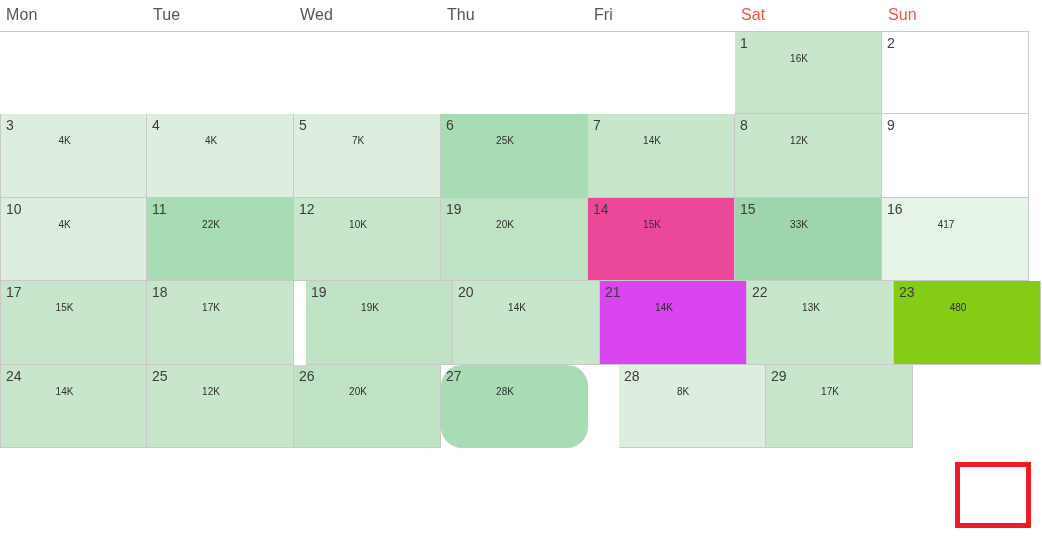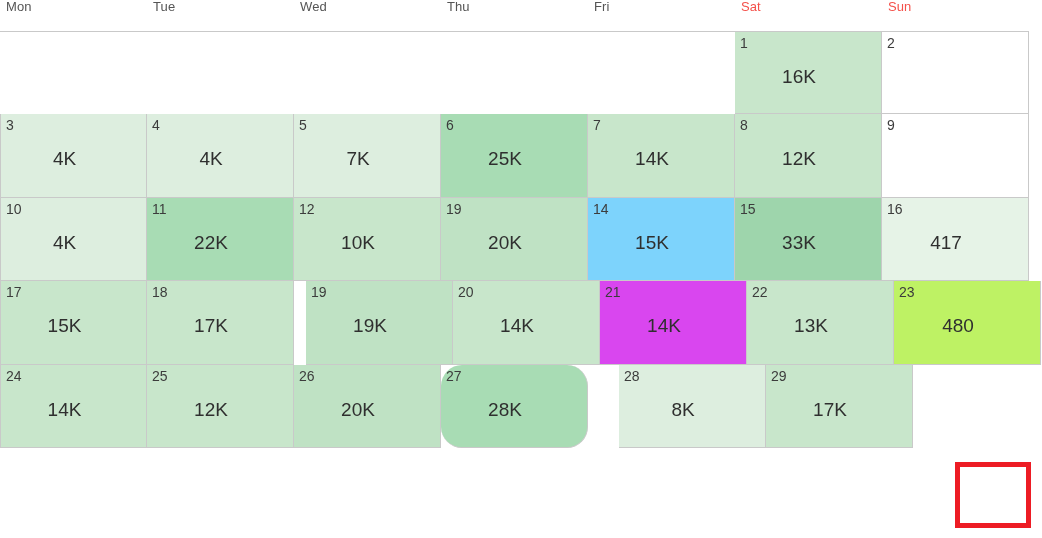--- a/index.html
+++ b/index.html
@@ -30,22 +30,23 @@
     position: absolute;
     left: 0;
     top: 0;
     width: 1032px;
     height: 31px;
     display: flex;
   }
   .weekday-cell {
     width: 147px;
     flex: 0 0 147px;
-    font-size: 13px;
+    font-size: 16px;
     line-height: 13px;
+    padding-top: 8px;
     padding-left: 6px;
     box-sizing: border-box;
     color: #555555;
     letter-spacing: 0.1px;
   }
   .weekday-cell.weekend {
     color: #f4504a;
   }
 
   
@@ -83,23 +84,23 @@
     left: 5px;
     top: 3px;
     font-size: 14px;
     line-height: 16px;
     color: #3c3c3c;
   }
   .day-value {
     position: absolute;
     left: 0;
     right: 0;
-    top: 36px;
+    top: 18px;
     text-align: center;
-    font-size: 19px;
+    font-size: 10px;
     line-height: 17px;
     color: #2f2f2f;
     padding-right: 18px;
     box-sizing: border-box;
   }
 
   
   .fab-highlight {
     position: absolute;
     left: 955px;
@@ -180,21 +181,21 @@
           <div class="day-value">22K</div>
         </div>
         <div class="day-cell" style="background: rgb(200, 230, 203);">
           <div class="day-number">12</div>
           <div class="day-value">10K</div>
         </div>
         <div class="day-cell" style="background: rgb(191, 226, 196);">
           <div class="day-number">19</div>
           <div class="day-value">20K</div>
         </div>
-        <div class="day-cell" style="background: #7dd3fc;">
+        <div class="day-cell" style="background: #ec4899;">
           <div class="day-number">14</div>
           <div class="day-value">15K</div>
         </div>
         <div class="day-cell" style="background: rgb(158, 213, 172);">
           <div class="day-number">15</div>
           <div class="day-value">33K</div>
         </div>
         <div class="day-cell" style="background: rgb(230, 243, 231);">
           <div class="day-number">16</div>
           <div class="day-value">417</div>
@@ -218,21 +219,21 @@
           <div class="day-value">14K</div>
         </div>
         <div class="day-cell" style="background: #d946ef;">
           <div class="day-number">21</div>
           <div class="day-value">14K</div>
         </div>
         <div class="day-cell" style="background: rgb(200, 230, 203);">
           <div class="day-number">22</div>
           <div class="day-value">13K</div>
         </div>
-        <div class="day-cell" style="background: #bef264;">
+        <div class="day-cell" style="background: #84cc16;">
           <div class="day-number">23</div>
           <div class="day-value">480</div>
         </div>
       </div>
       <div class="week-row">
         <div class="day-cell first-col" style="background: rgb(200, 230, 203);">
           <div class="day-number">24</div>
           <div class="day-value">14K</div>
         </div>
         <div class="day-cell" style="background: rgb(200, 230, 203);">

